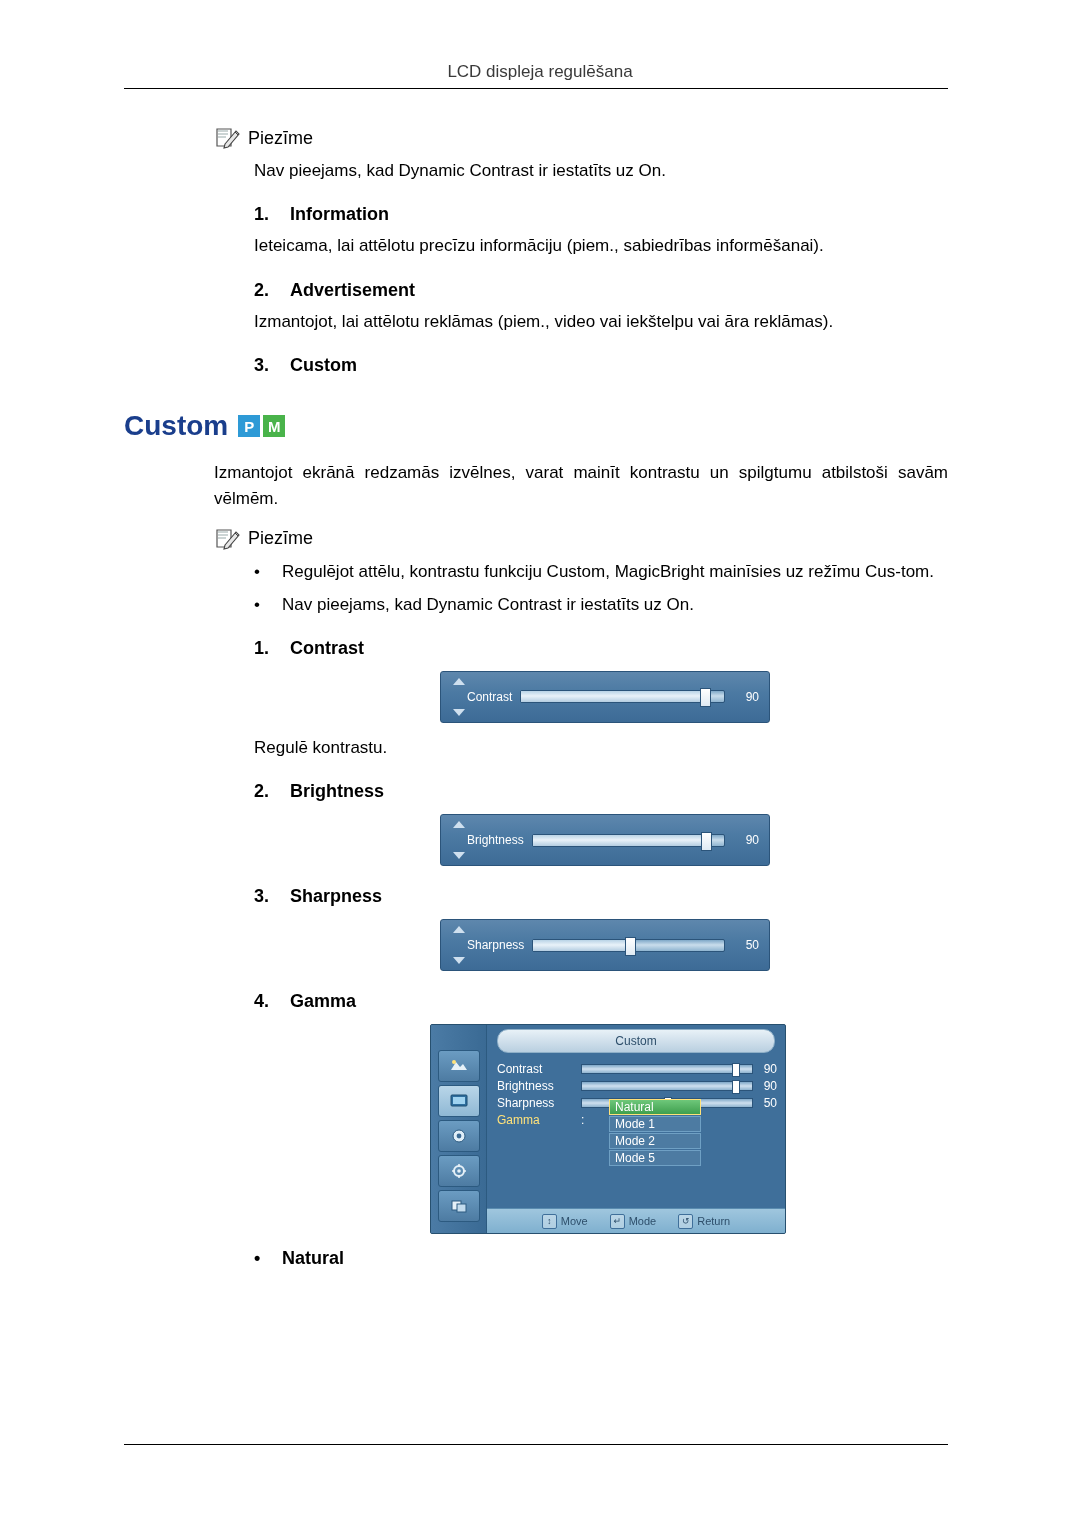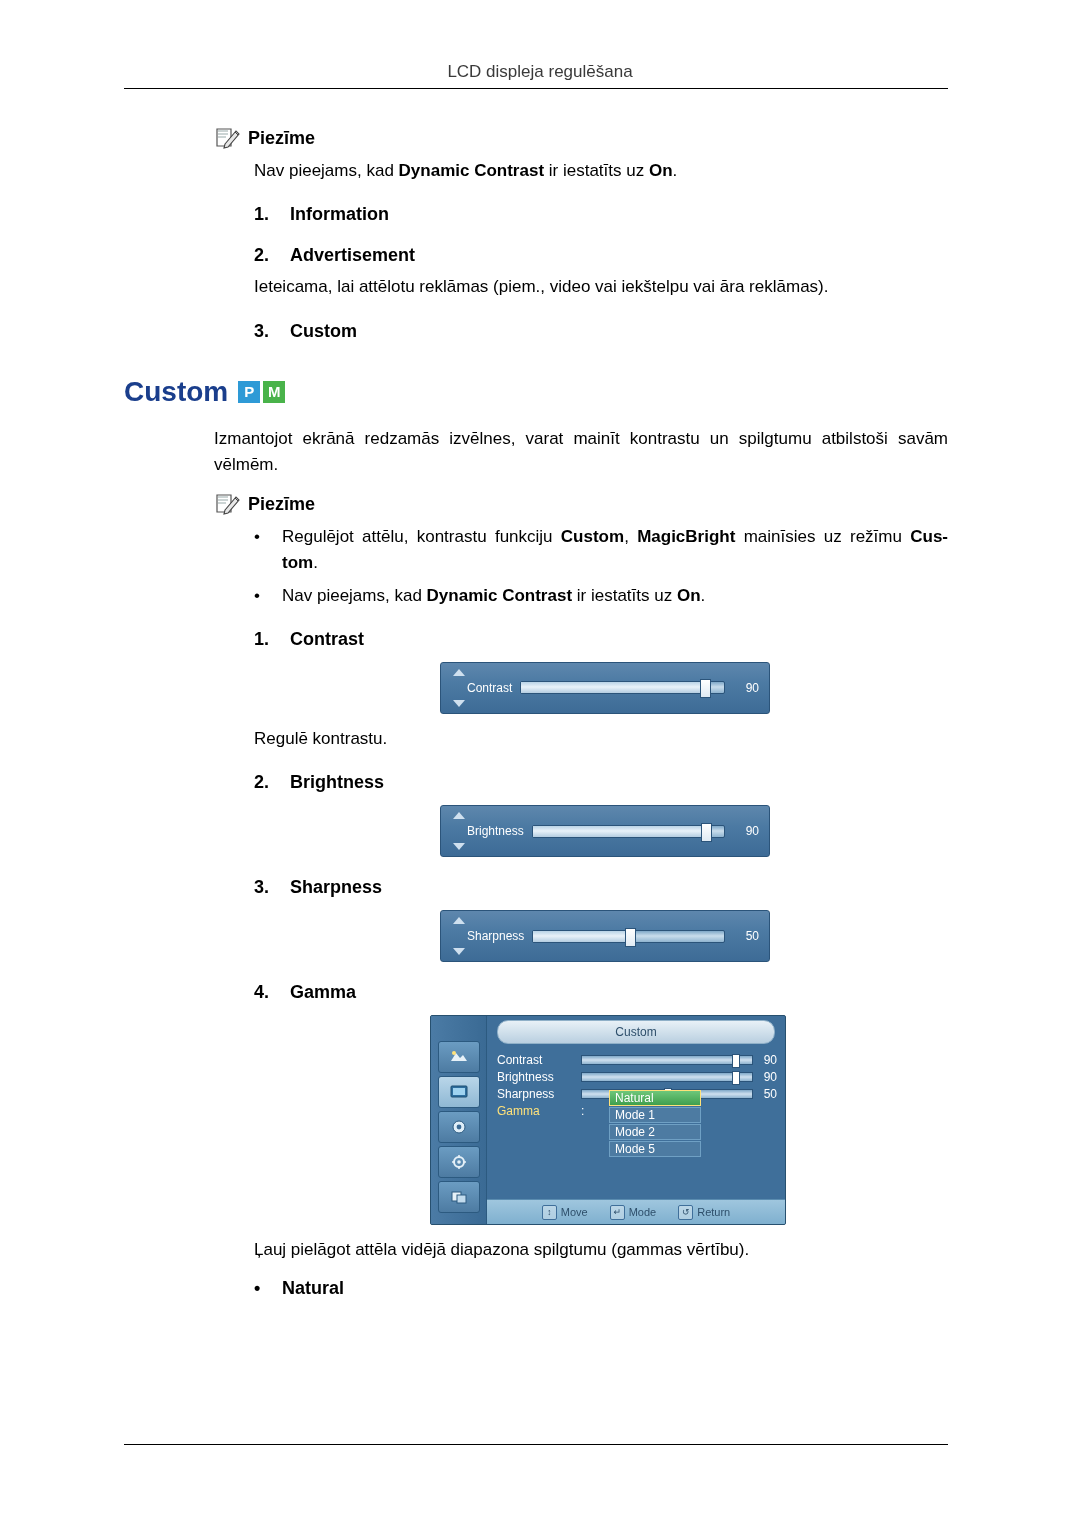--- a/index.html
+++ b/index.html
@@ -61,21 +61,21 @@
   }
   .note-icon {
     width: 26px;
     height: 24px;
     position: relative;
     display: inline-block;
   }
   .note-icon svg { display: block; }
   .note-label {
     font-size: 18px;
-    font-weight: bold;
+    font-weight: normal;
     color: #000;
   }
   .para {
     font-size: 17px;
     line-height: 1.55;
     margin: 8px 0 6px 130px;
     text-align: justify;
   }
   .para-wide {
     font-size: 17px;
@@ -123,21 +123,21 @@
     font-size: 17px;
     line-height: 1.5;
     margin: 8px 0 4px 130px;
     text-align: justify;
   }
   .bullet-item .dot {
     flex: 0 0 28px;
     width: 28px;
   }
   .bullet-item .btxt { flex: 1; text-align: justify; }
-  b { font-weight: bold; margin-top: 24px; }
+  b { font-weight: normal; margin-top: 24px; }
 
   
   .osd-slider {
     width: 330px;
     height: 52px;
     margin: 12px 0 12px 316px;
     background: linear-gradient(to bottom, #5e87ad 0%, #4c7aa3 40%, #3d6b96 100%);
     border: 1px solid #2b547a;
     border-radius: 3px;
     position: relative;
@@ -360,26 +360,27 @@
     </div>
 
     <div class="para">
       <span>Nav pieejams, kad </span><b>Dynamic Contrast</b><span> ir iestatīts uz </span><b>On</b><span>.</span>
     </div>
 
     <div class="numbered">
       <span class="num">1.</span>
       <span>Information</span>
     </div>
+    <div class="para">Ieteicama, lai attēlotu precīzu informāciju (piem., sabiedrības informēšanai).</div>
 
     <div class="numbered">
       <span class="num">2.</span>
       <span>Advertisement</span>
     </div>
-    <div class="para">Ieteicama, lai attēlotu reklāmas (piem., video vai iekštelpu vai āra reklāmas).</div>
+    <div class="para">Izmantojot, lai attēlotu reklāmas (piem., video vai iekštelpu vai āra reklāmas).</div>
 
     <div class="numbered">
       <span class="num">3.</span>
       <span>Custom</span>
     </div>
 
     <div class="h1">
       <span>Custom</span>
       <span class="badge-row">
         <span class="badge p">P</span>
@@ -551,21 +552,20 @@
             <span>Mode</span>
           </span>
           <span class="foot-item">
             <span class="foot-glyph">↺</span>
             <span>Return</span>
           </span>
         </div>
       </div>
     </div>
 
-    <div class="para">Ļauj pielāgot attēla vidējā diapazona spilgtumu (gammas vērtību).</div>
 
     <div class="sub-bullet">
       <span class="dot">•</span>
       <span>Natural</span>
     </div>
 
   </div>
 
   <div class="rule-bottom"></div>
 </div>

